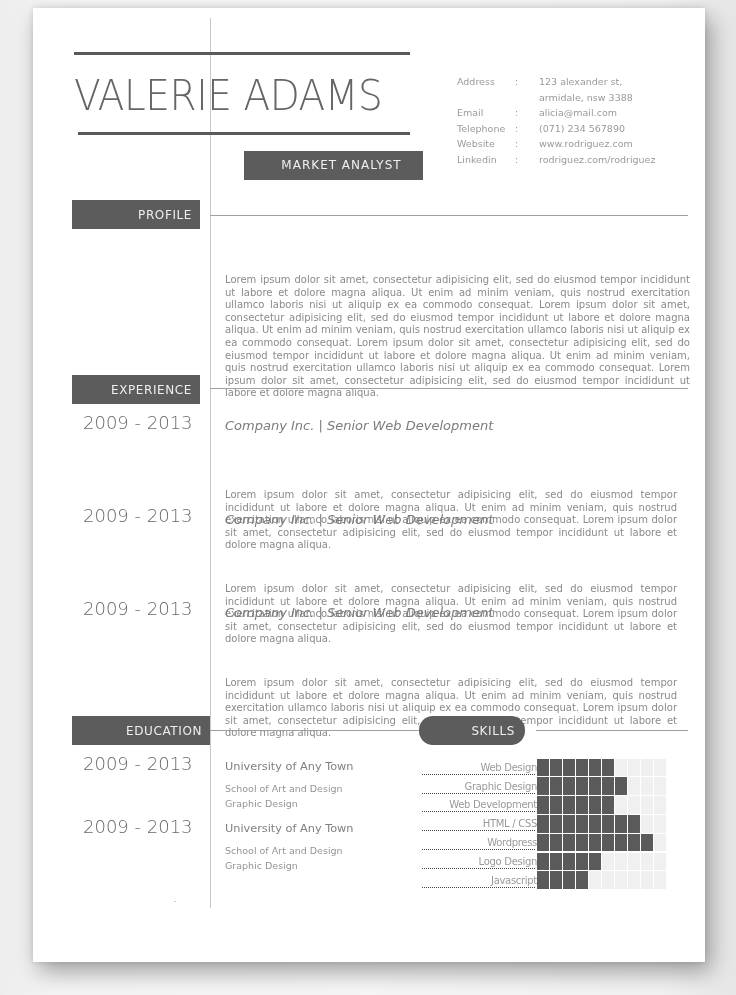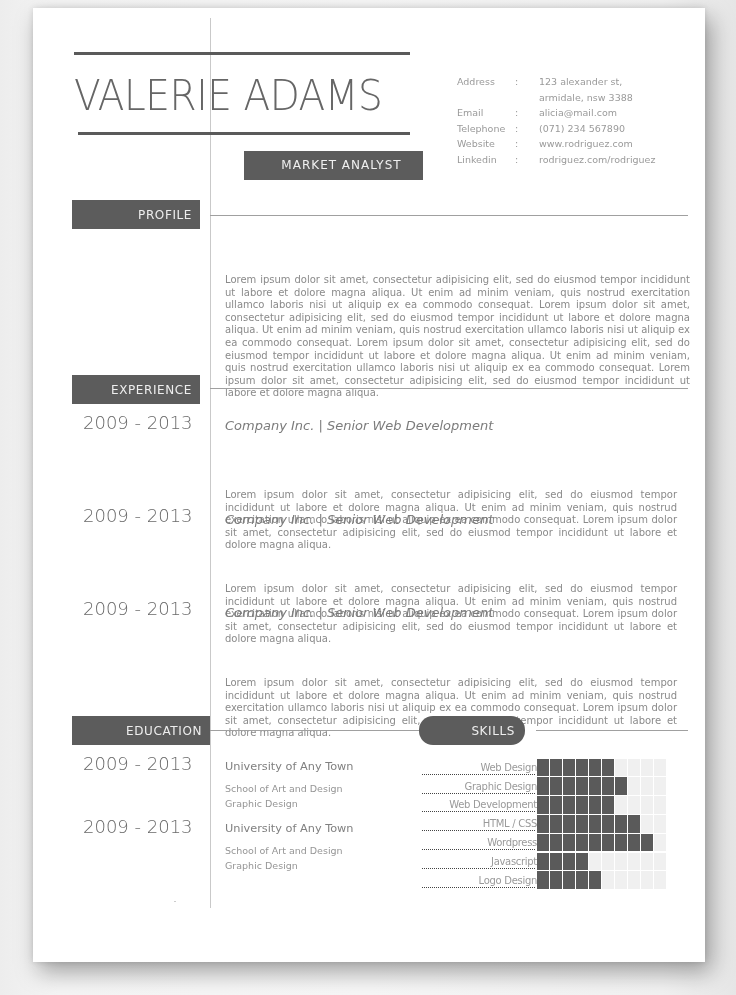--- a/index.html
+++ b/index.html
@@ -224,42 +224,42 @@
           <div class="cell on"></div>
           <div class="cell on"></div>
           <div class="cell on"></div>
           <div class="cell on"></div>
           <div class="cell on"></div>
           <div class="cell on"></div>
           <div class="cell"></div>
         </div>
       </div>
       <div class="skill-row">
+        <div class="skill-label">Logo Design<div class="skill-dots"></div></div>
+        <div class="skill-cells">
+          <div class="cell on"></div>
+          <div class="cell on"></div>
+          <div class="cell on"></div>
+          <div class="cell on"></div>
+          <div class="cell on"></div>
+          <div class="cell"></div>
+          <div class="cell"></div>
+          <div class="cell"></div>
+          <div class="cell"></div>
+          <div class="cell"></div>
+        </div>
+      </div>
+      <div class="skill-row">
         <div class="skill-label">Javascript<div class="skill-dots"></div></div>
         <div class="skill-cells">
           <div class="cell on"></div>
           <div class="cell on"></div>
           <div class="cell on"></div>
           <div class="cell on"></div>
           <div class="cell"></div>
-          <div class="cell"></div>
-          <div class="cell"></div>
-          <div class="cell"></div>
-          <div class="cell"></div>
-          <div class="cell"></div>
-        </div>
-      </div>
-      <div class="skill-row">
-        <div class="skill-label">Logo Design<div class="skill-dots"></div></div>
-        <div class="skill-cells">
-          <div class="cell on"></div>
-          <div class="cell on"></div>
-          <div class="cell on"></div>
-          <div class="cell on"></div>
-          <div class="cell on"></div>
           <div class="cell"></div>
           <div class="cell"></div>
           <div class="cell"></div>
           <div class="cell"></div>
           <div class="cell"></div>
         </div>
       </div>
     </div>
 
   <div class="tick"></div>

